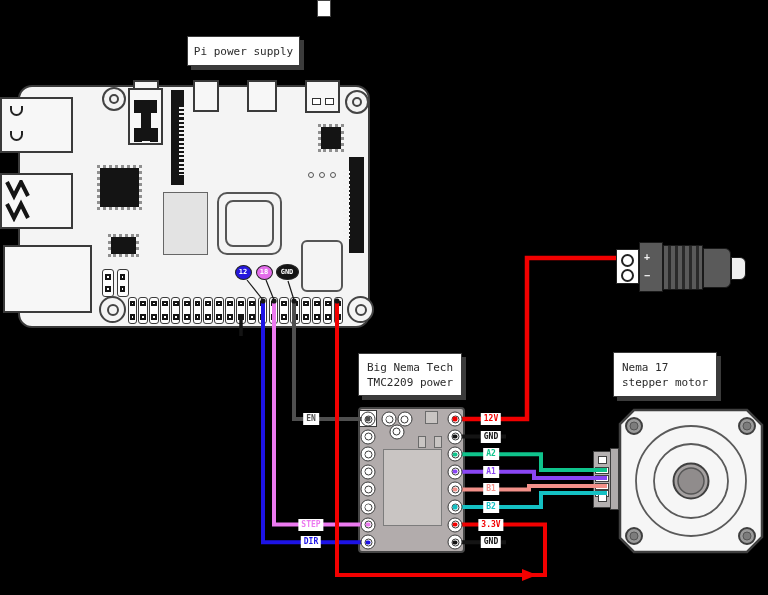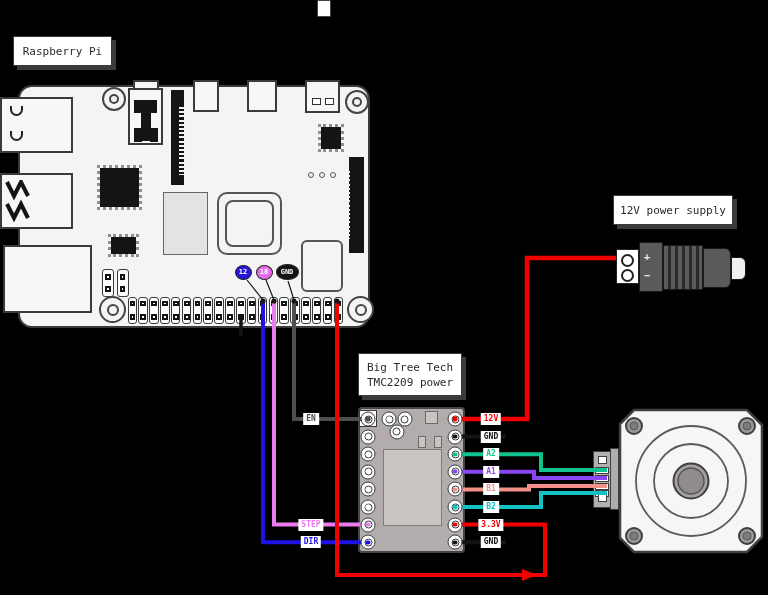--- a/index.html
+++ b/index.html
@@ -62,29 +62,30 @@
   
   .mc{position:absolute;z-index:10;box-sizing:border-box;border:1.5px solid #3f3f3f;}
   svg.wires{position:absolute;left:0;top:0;z-index:30;}
   svg.motor{position:absolute;left:618px;top:408px;z-index:10;}
 </style>
 </head>
 <body>
 
 <div class="stage">
 
-  <div class="label-box label-center" style="left:13px;top:36px;width:99px;height:30px;">
-    <span class="ln">Raspberry Pi</span>
-  </div>
-  <div class="label-box label-center" style="left:613px;top:195px;width:120px;height:30px;">
-    <span class="ln">12V power supply</span>
+  <div class="label-box label-center" style="left:187px;top:36px;width:113px;height:30px;">
+    <span class="ln">Pi power supply</span>
   </div>
   <div class="label-box" style="left:358px;top:353px;width:104px;height:43px;">
-    <span class="ln">Big Tree Tech</span>
+    <span class="ln">Big Nema Tech</span>
     <span class="ln">TMC2209 power</span>
+  </div>
+  <div class="label-box" style="left:613px;top:352px;width:104px;height:45px;">
+    <span class="ln">Nema 17</span>
+    <span class="ln">stepper motor</span>
   </div>
 
   <div class="abs" style="left:317px;top:0;width:14px;height:17px;background:#fff;border:1.5px solid #444;box-sizing:border-box;z-index:11;"></div>
 
   <div class="pi-board"></div>
 
   <div class="port" style="left:0;top:97px;width:73px;height:56px;"></div>
   <div class="ushape" style="left:10px;top:106px;"></div>
   <div class="ushape" style="left:10px;top:131px;"></div>
   <div class="port" style="left:0;top:173px;width:73px;height:56px;"></div>

